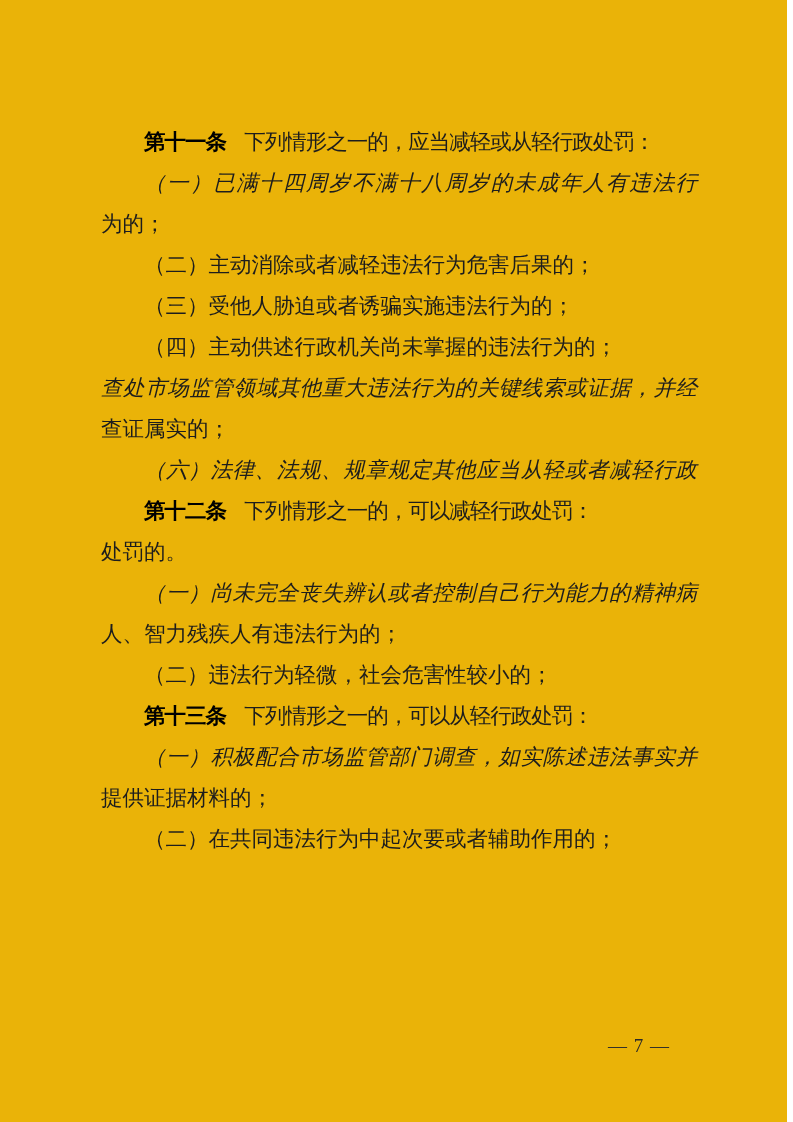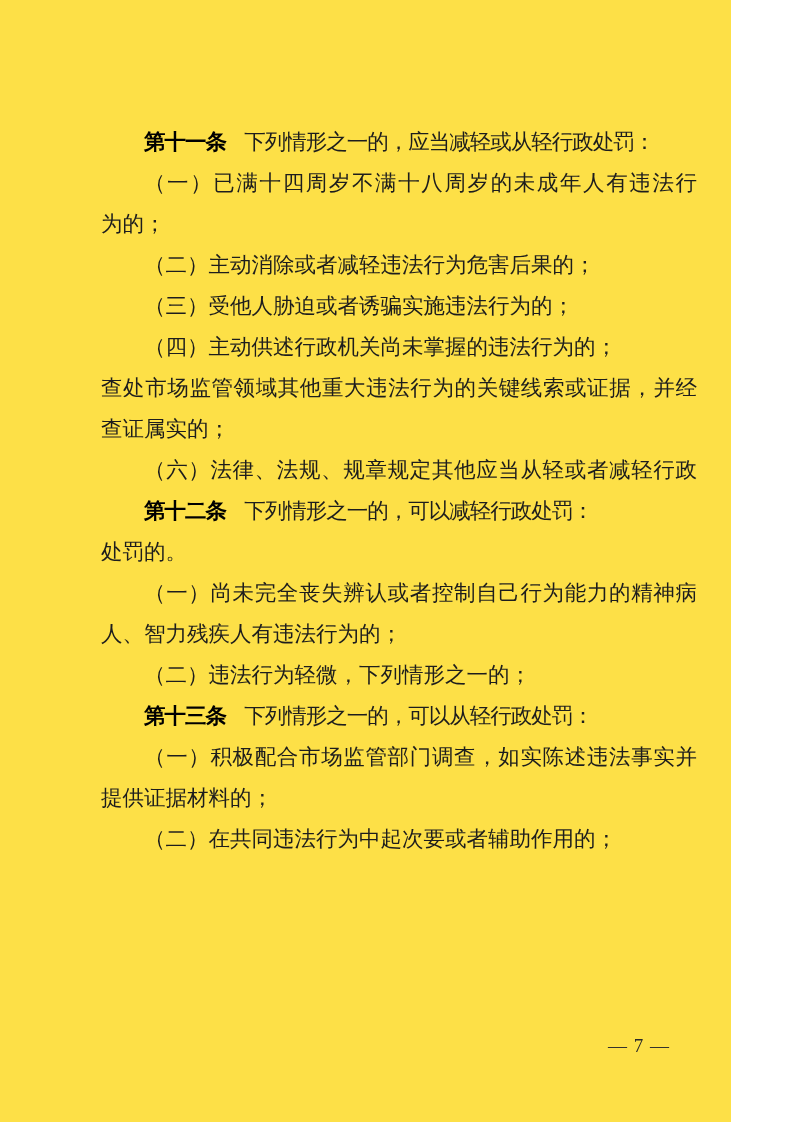--- a/index.html
+++ b/index.html
@@ -6,41 +6,42 @@
   html, body { background: #ffffff; }
   body {
     width: 793px; height: 1122px;
     font-family: "Liberation Serif", serif;
     position: relative;
     overflow: hidden;
   }
   .page {
     position: absolute;
     left: 0; top: 0;
-    width: 731px; height: 1122px;
-    background: #fde047;
+    width: 787px; height: 1122px;
+    background: #eab308;
   }
   .content {
     position: absolute;
     left: 101px;
     top: 122px;
     width: 596px;
   }
   .line {
     font-size: 21.5px;
     line-height: 41px;
     height: 41px;
     color: #1d1d1d;
     font-family: "Liberation Serif", serif;
     text-align: left;
   }
   .line.indent { text-indent: 43px; }
   .line.fill {
     text-align: justify;
     text-align-last: justify;
+    font-style: italic;
   }
   .line.head { letter-spacing: -1px; }
   .art-num {
     font-weight: 700;
     color: #000000;
     font-family: "Liberation Sans", sans-serif;
     margin-right: 0.85em;
   }
   .page-num {
     position: absolute;
@@ -65,20 +66,20 @@
       <div class="line indent">（二）主动消除或者减轻违法行为危害后果的；</div>
       <div class="line indent">（三）受他人胁迫或者诱骗实施违法行为的；</div>
       <div class="line indent">（四）主动供述行政机关尚未掌握的违法行为的；</div>
       <div class="line fill">查处市场监管领域其他重大违法行为的关键线索或证据，并经</div>
       <div class="line">查证属实的；</div>
       <div class="line indent fill">（六）法律、法规、规章规定其他应当从轻或者减轻行政</div>
       <div class="line indent head"><span class="art-num">第十二条</span><span>下列情形之一的，可以减轻行政处罚：</span></div>
       <div class="line">处罚的。</div>
       <div class="line indent fill">（一）尚未完全丧失辨认或者控制自己行为能力的精神病</div>
       <div class="line">人、智力残疾人有违法行为的；</div>
-      <div class="line indent">（二）违法行为轻微，下列情形之一的；</div>
+      <div class="line indent">（二）违法行为轻微，社会危害性较小的；</div>
       <div class="line indent head"><span class="art-num">第十三条</span><span>下列情形之一的，可以从轻行政处罚：</span></div>
       <div class="line indent fill">（一）积极配合市场监管部门调查，如实陈述违法事实并</div>
       <div class="line">提供证据材料的；</div>
       <div class="line indent">（二）在共同违法行为中起次要或者辅助作用的；</div>
     </main>
   <div class="page-num">— 7 —</div>
 </div>
 
 </body></html>

